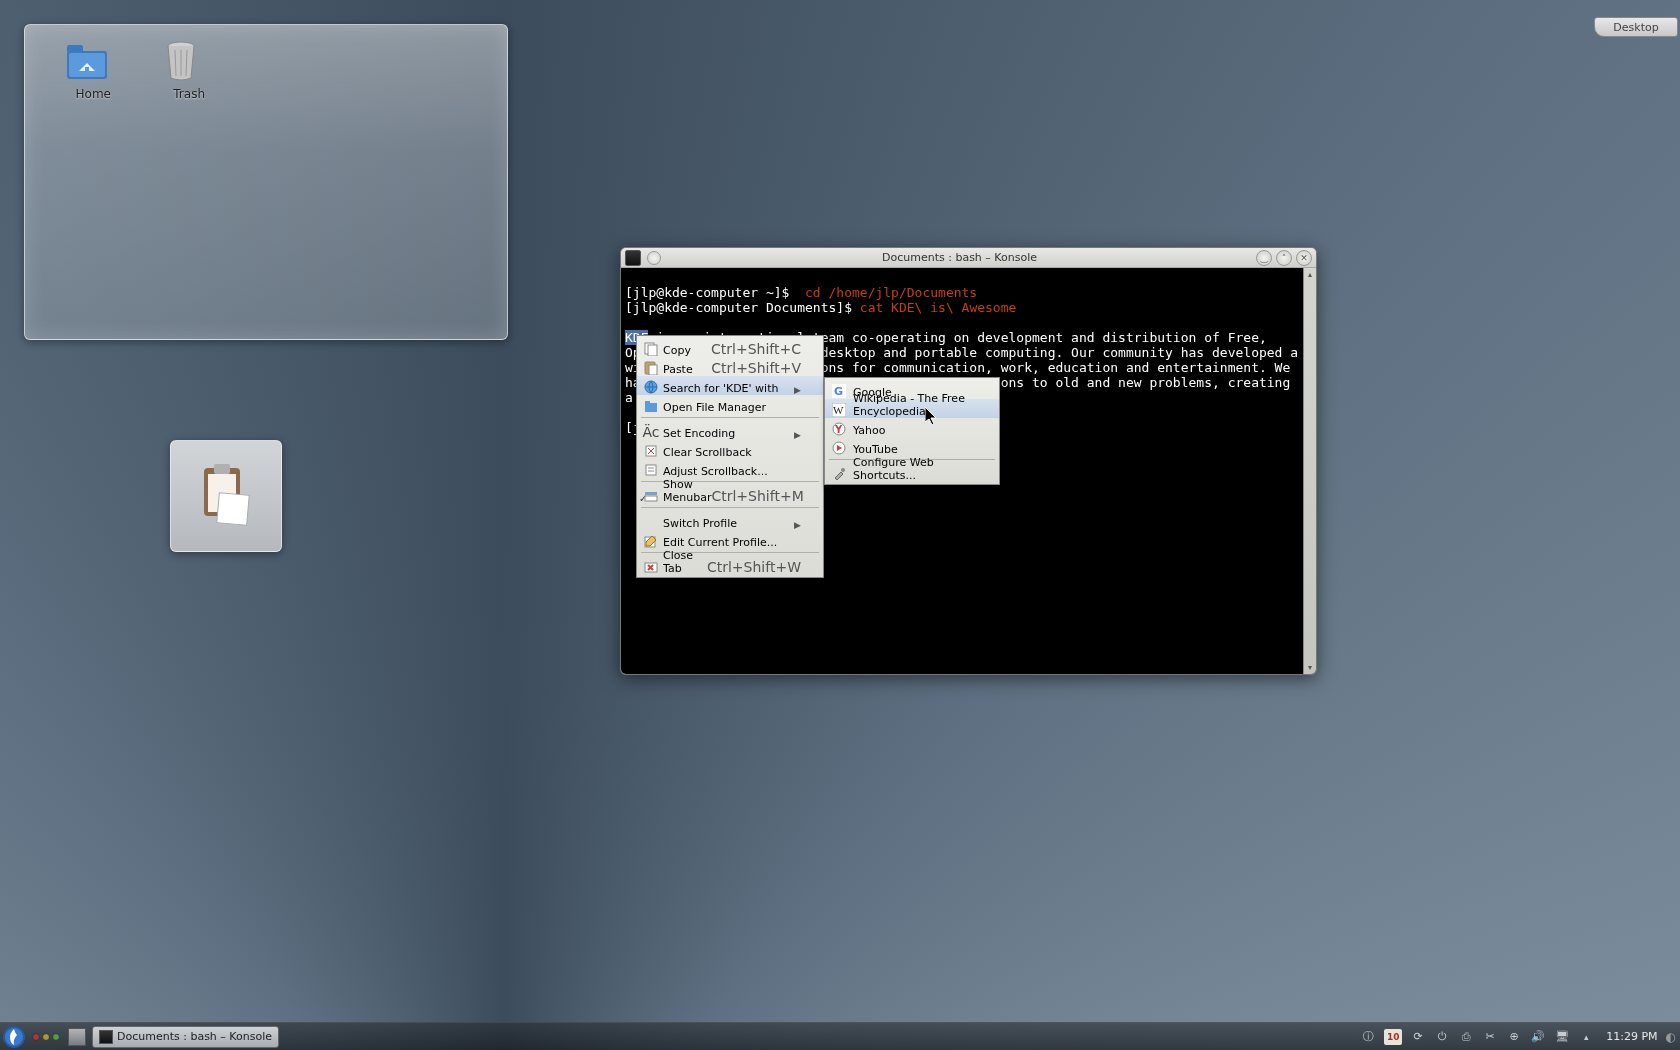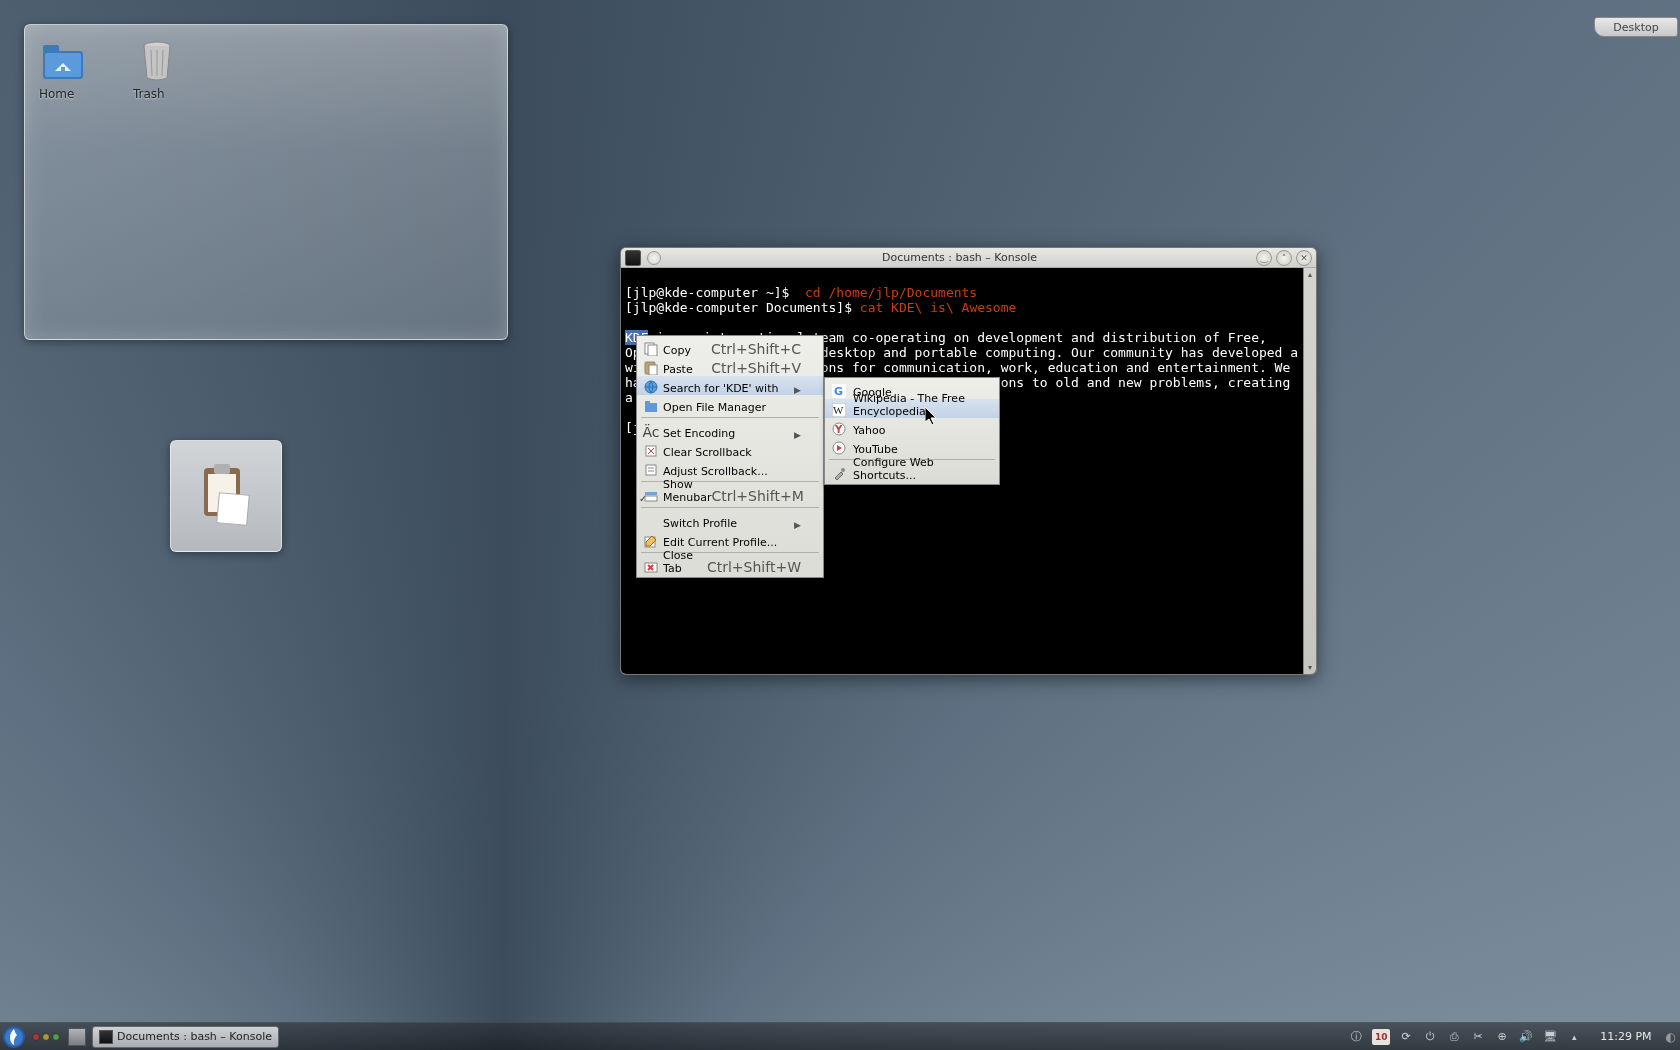--- a/index.html
+++ b/index.html
@@ -34,21 +34,21 @@
 .folderview {
   position: absolute; left: 24px; top: 24px;
   width: 484px; height: 316px;
   background: linear-gradient(180deg, rgba(255,255,255,0.42) 0%, rgba(220,225,230,0.35) 40%, rgba(180,188,195,0.35) 100%);
   border: 1px solid rgba(255,255,255,0.6);
   border-radius: 6px;
   box-shadow: 0 2px 8px rgba(0,0,0,0.4), inset 0 0 20px rgba(255,255,255,0.2);
   padding: 14px;
   display: flex; gap: 22px; align-items: flex-start;
 }
-.desk-icon { width: 72px; display: flex; flex-direction: column; align-items: flex-start; gap: 4px; cursor: pointer; }
+.desk-icon { width: 72px; display: flex; flex-direction: column; align-items: flex-end; gap: 4px; cursor: pointer; }
 .desk-icon-img { width: 48px; height: 44px; display:flex;align-items:center;justify-content:center; }
 .desk-icon-label { color: #222; text-shadow: 0 1px 2px rgba(255,255,255,0.6); font-size: 12px; }
 
 
 .clip-widget {
   position: absolute; left: 170px; top: 440px;
   width: 112px; height: 112px;
   background: linear-gradient(#d2d5d8,#b5b9bd);
   border: 1px solid rgba(255,255,255,0.5);
   border-radius: 6px;
@@ -165,21 +165,21 @@
   background:linear-gradient(#cfd2d5,#a8acb0);
   border:1px solid #666;border-radius:3px;
   display:flex;align-items:center;gap:4px;padding:0 6px;margin:0 2px;
   color:#222;cursor:pointer;
 }
 .taskbtn .ti { width:14px;height:14px;background:linear-gradient(#333,#111);border:1px solid #555; }
 .spacer { flex:1; }
 .tray { display:flex;align-items:center;gap:8px;margin-right:4px; }
 .tray .ti { width:16px;height:16px;display:flex;align-items:center;justify-content:center;color:#c8ccce; }
 .tray .cal { width:18px;height:16px;background:#e8e4dc;border-radius:2px;color:#a03030;font-size:9px;font-weight:bold;display:flex;align-items:center;justify-content:center; }
-.clock { color:#e8e8e8;margin:0 14px;font-size:11px; }
+.clock { color:#e8e8e8;margin:0 8px;font-size:11px; }
 .tb-arrow { color:#999;font-size:12px;margin-right:4px; }
 
 
 svg { display:block; }
 .cursor-pointer {
   position:absolute;
   pointer-events:none;
   z-index:1000;
 }
 </style>

